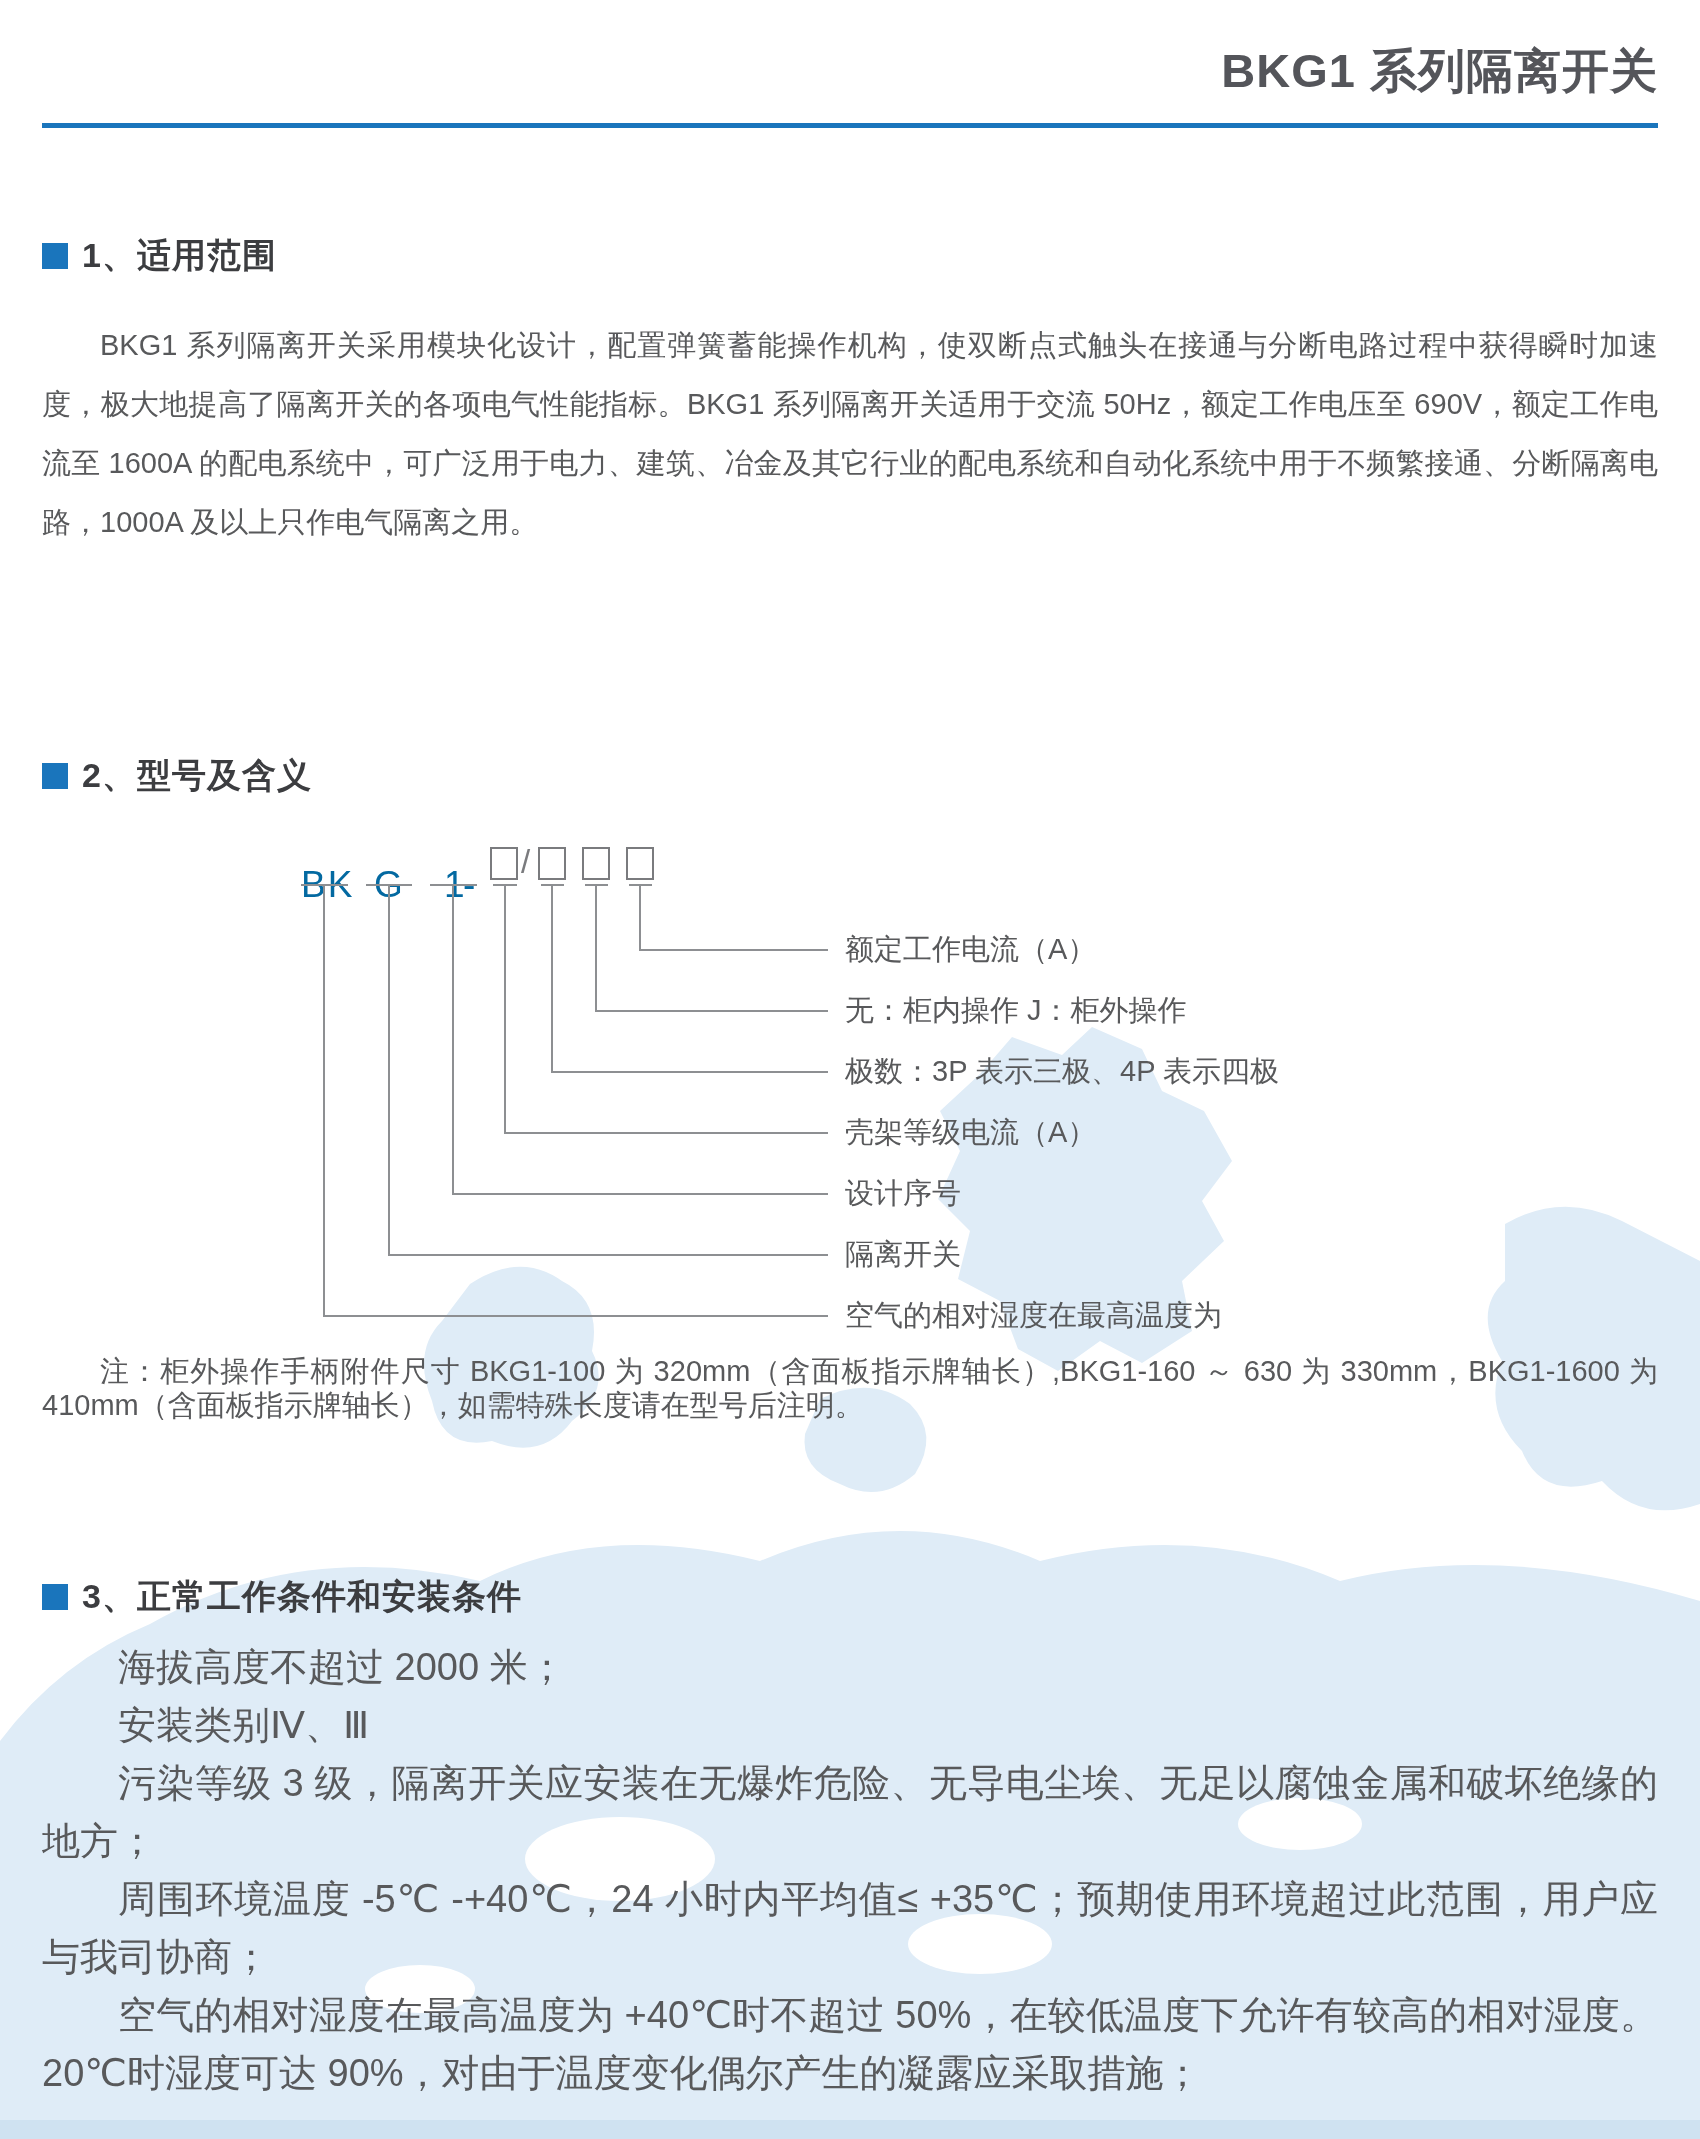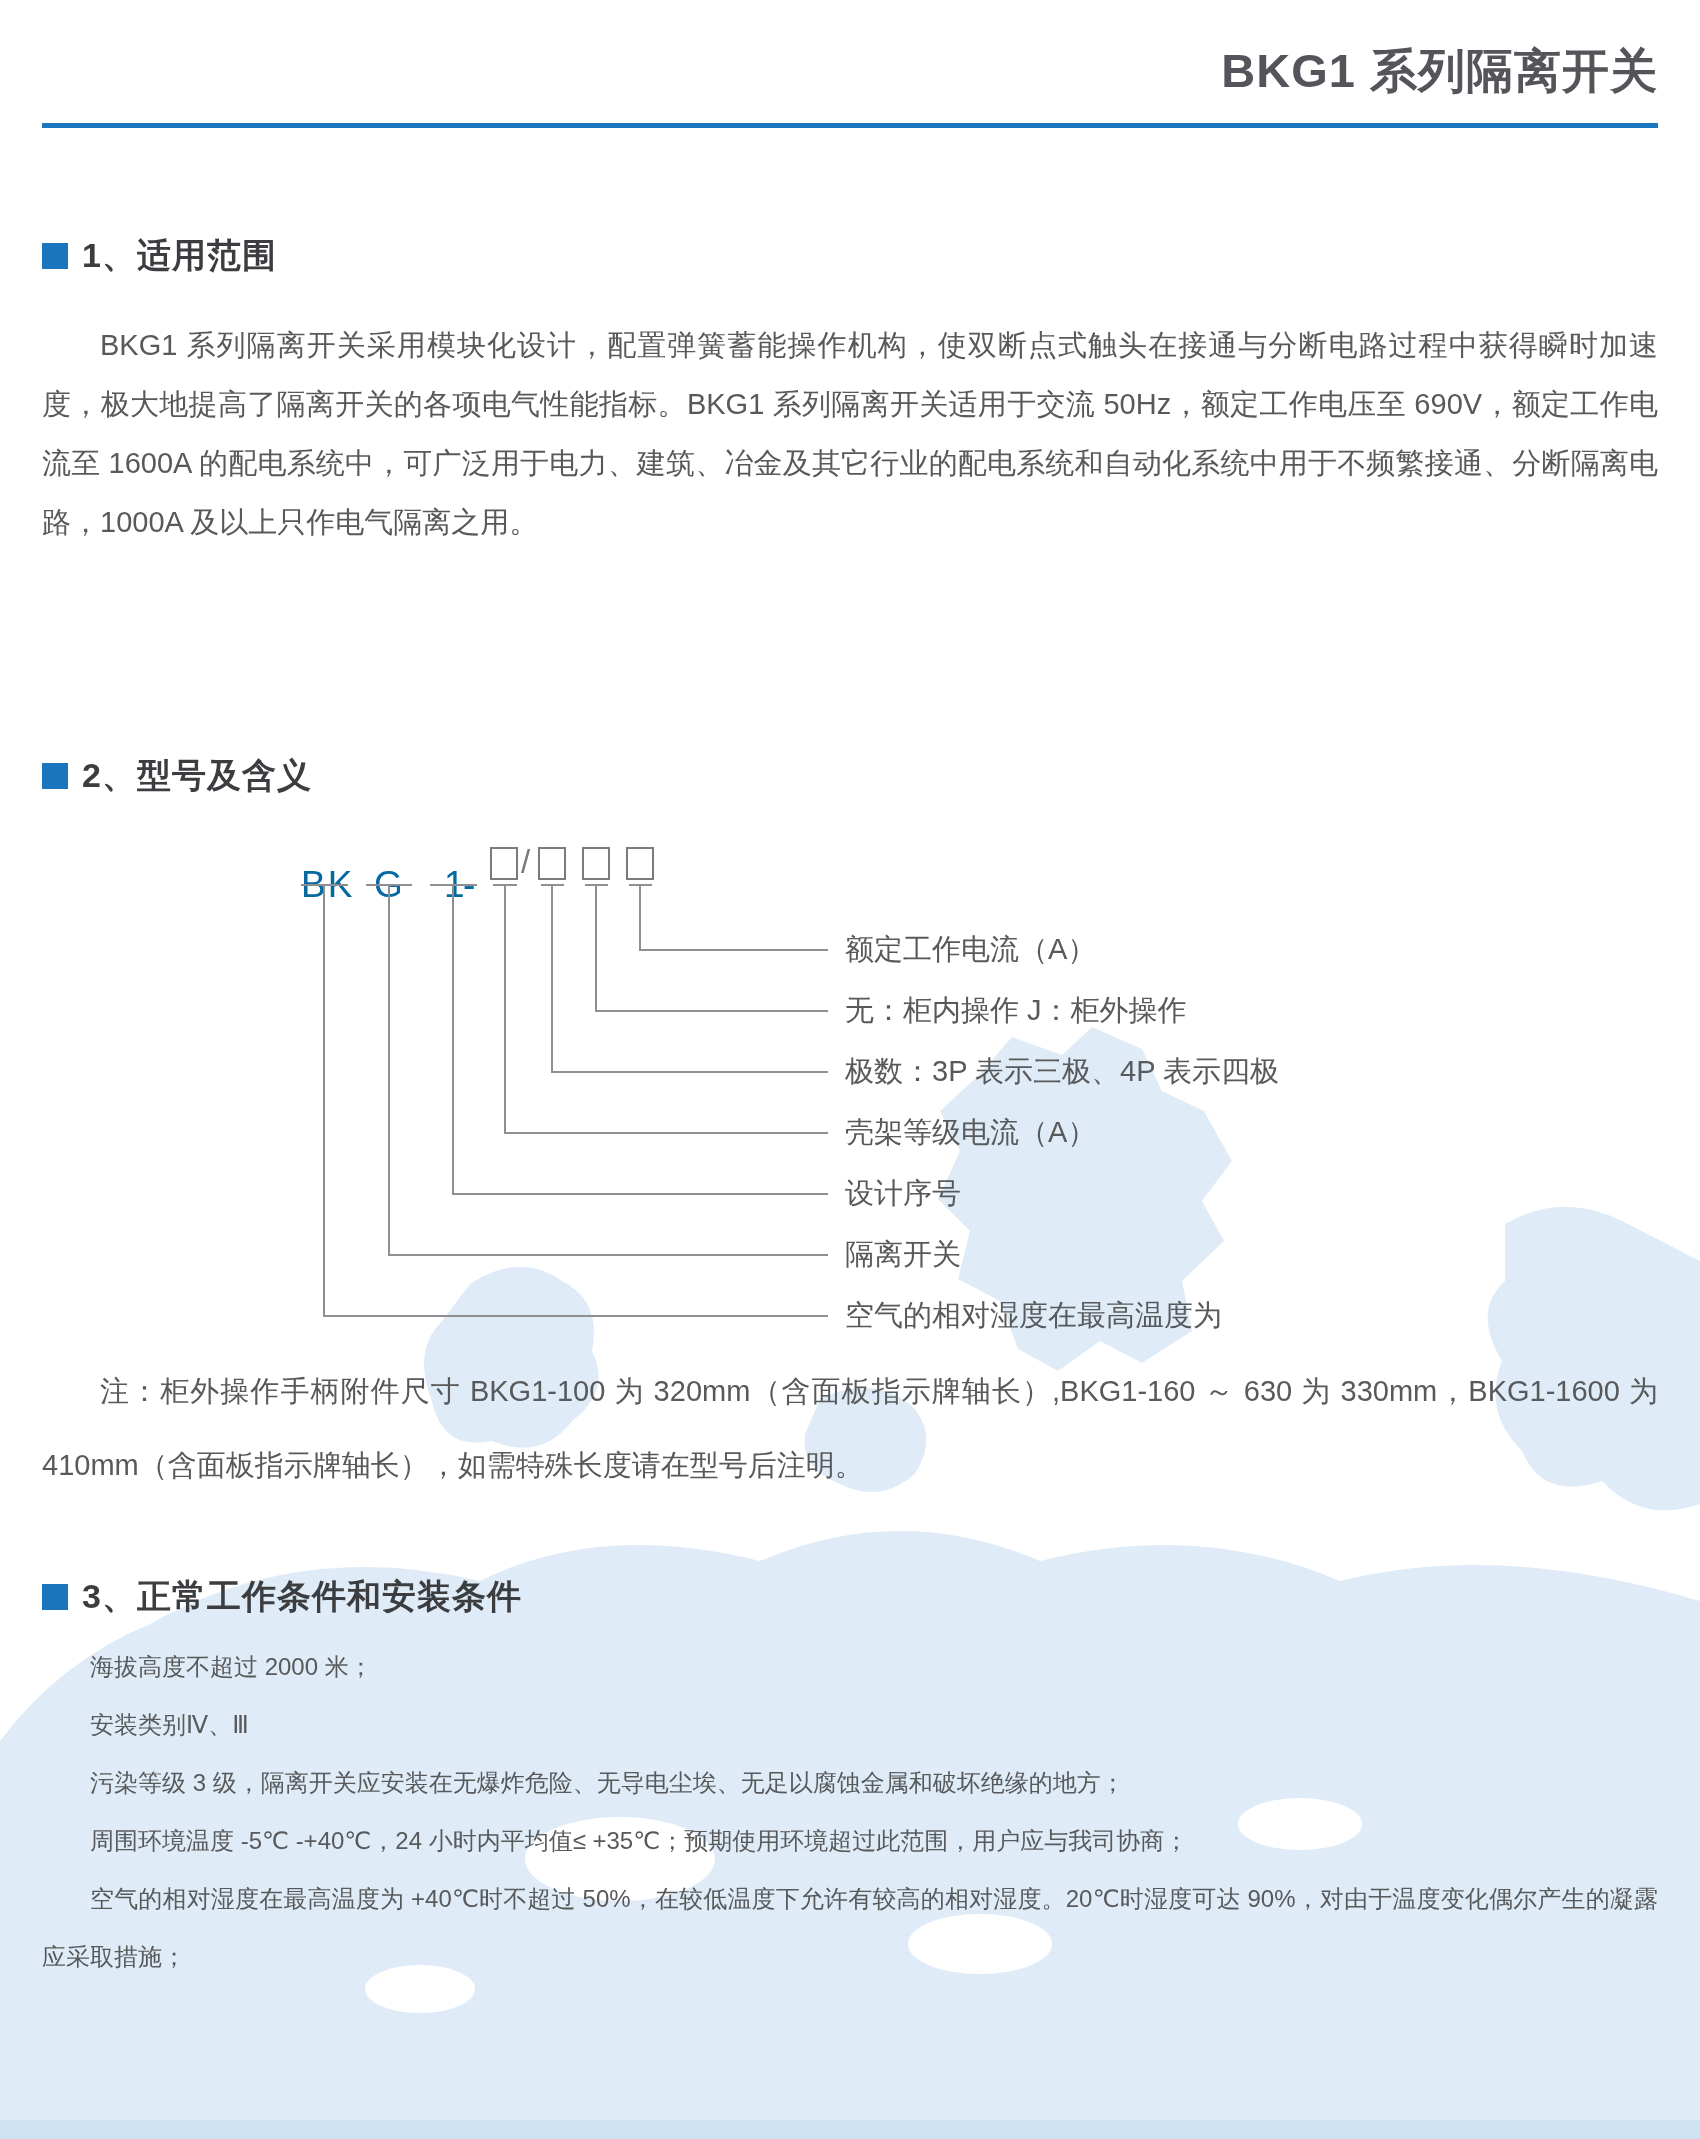--- a/index.html
+++ b/index.html
@@ -15,23 +15,23 @@
     font-size:47px;font-weight:700;color:#54555a;letter-spacing:1px;
   }
   .title-rule{left:42px;top:123px;width:1616px;height:5px;background:#1a75bc;}
   
   .sec-h{display:flex;align-items:center;gap:14px;left:42px;}
   .sec-sq{width:26px;height:26px;background:#1a75bc;flex:0 0 auto;}
   .sec-txt{font-size:34px;font-weight:600;color:#3c3d40;letter-spacing:1px;}
   
   .bodytext{left:42px;width:1616px;font-size:29px;line-height:59px;text-align:justify;color:#58595b;}
   .bodytext p{margin:0;text-indent:2em;}
-  .note{left:42px;width:1616px;font-size:29px;line-height:74px;text-align:justify;color:#58595b;}
+  .note{left:42px;width:1616px;font-size:29px;line-height:34px;text-align:justify;color:#58595b;}
   .note p{margin:0;text-indent:2em;}
-  .cond{left:42px;width:1616px;font-size:24px;line-height:58px;text-align:justify;color:#58595b;}
+  .cond{left:42px;width:1616px;font-size:38px;line-height:58px;text-align:justify;color:#58595b;}
   .cond p{margin:0;text-indent:2em;}
   
   .mchar{position:absolute;top:840px;font-size:37px;color:#0369a1;letter-spacing:2px;z-index:1;margin-top:24px;}
   .mslash{position:absolute;top:843px;font-size:33px;color:#7a7b7e;z-index:1;}
   .mbox{position:absolute;top:847px;width:24px;height:29px;border:2px solid #7a7b7e;z-index:1;}
   .tick{position:absolute;top:884px;height:2px;background:#8d8f92;z-index:1;}
   .vline{position:absolute;width:2px;background:#8d8f92;z-index:1;}
   .hline{position:absolute;height:2px;background:#8d8f92;z-index:1;}
   .dlabel{position:absolute;left:845px;font-size:29px;line-height:40px;color:#58595b;white-space:nowrap;z-index:1;}
   

